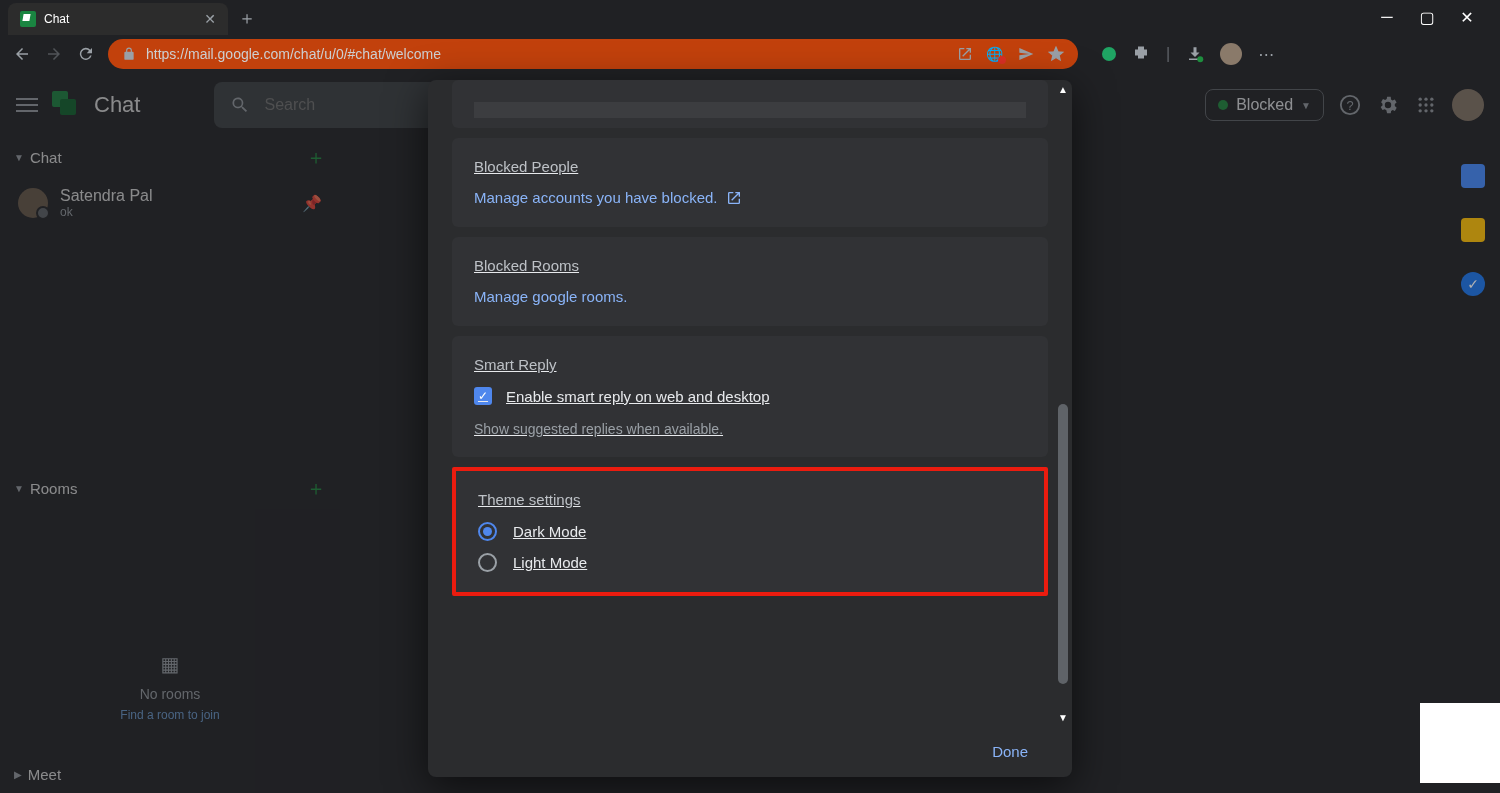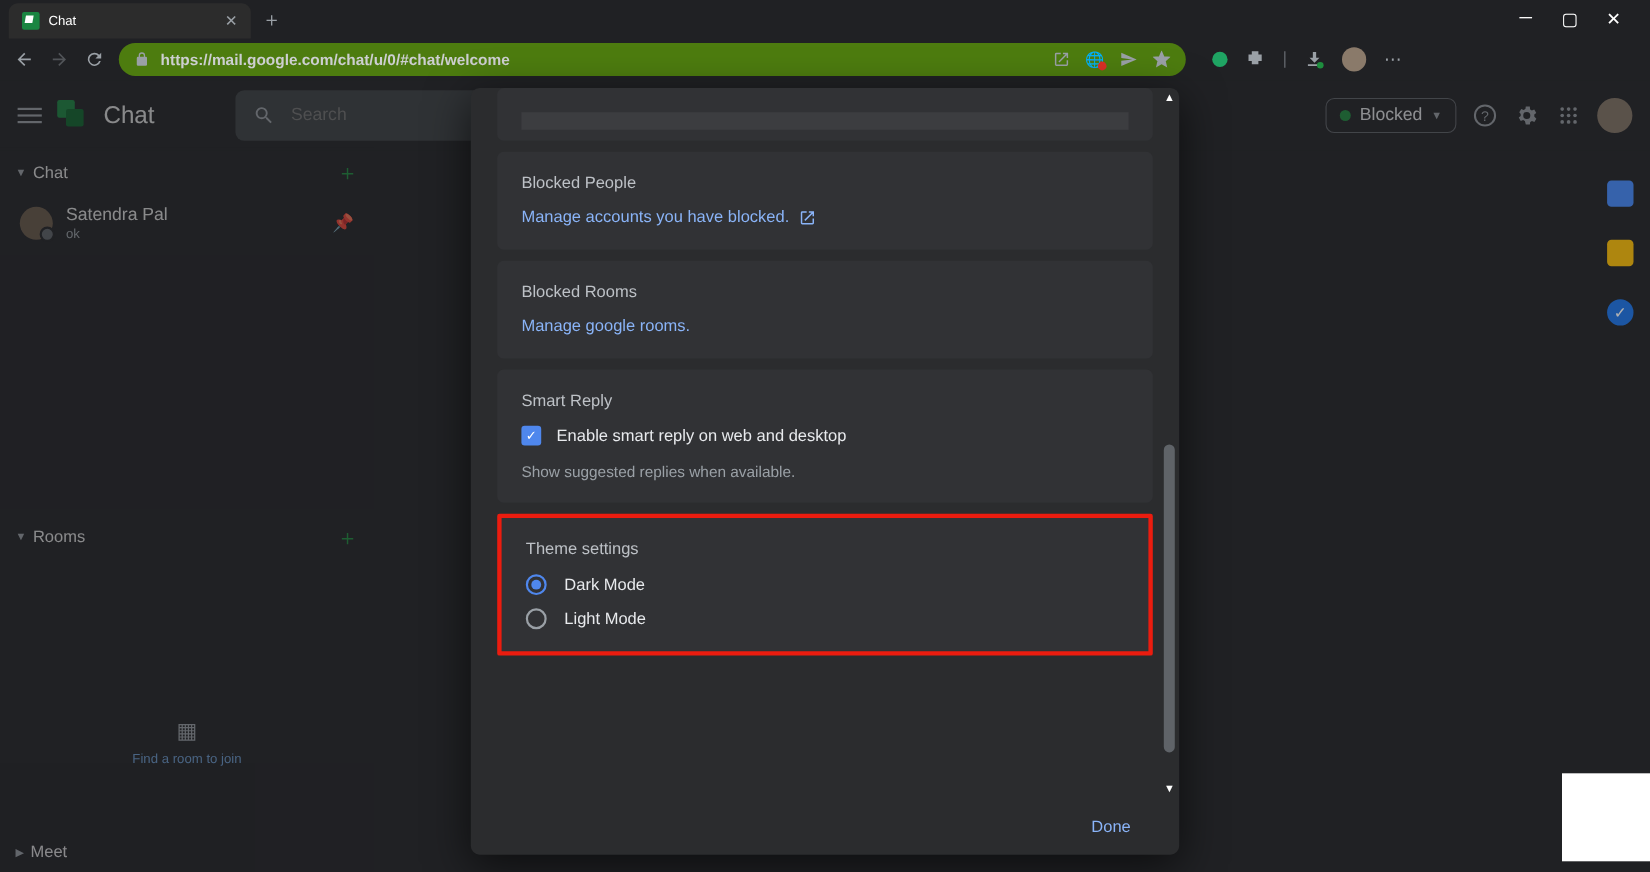--- a/index.html
+++ b/index.html
@@ -12,21 +12,21 @@
   .tab-favicon { width: 16px; height: 16px; background: #1a8541; border-radius: 2px; position: relative; }
   .tab-favicon::after { content: ''; position: absolute; left: 3px; top: 3px; width: 7px; height: 7px; background: #fff; transform: skewX(-10deg); }
   .tab-title { font-size: 12px; color: #fff; flex: 1; }
   .tab-close { color: #9aa0a6; font-size: 14px; cursor: pointer; }
   .new-tab { color: #9aa0a6; margin-left: 10px; font-size: 18px; cursor: pointer; }
   .window-controls { margin-left: auto; display: flex; gap: 20px; padding-right: 15px; color: #fff; }
   .win-btn { width: 20px; text-align: center; cursor: pointer; }
 
   .nav-bar { height: 38px; display: flex; align-items: center; padding: 0 12px; gap: 12px; }
   .nav-btn { color: #9aa0a6; width: 20px; height: 20px; display:flex; align-items:center; justify-content:center; cursor:pointer; }
-  .url-bar { flex: 1; max-width: 970px; background: #4d7c0f; border-radius: 16px; height: 30px; display: flex; align-items: center; padding: 0 14px; gap: 10px; color: #cdcfd1; font-size: 14px; font-weight: bold; }
+  .url-bar { flex: 1; max-width: 970px; background: #c2410c; border-radius: 16px; height: 30px; display: flex; align-items: center; padding: 0 14px; gap: 10px; color: #cdcfd1; font-size: 14px; }
   .url-icons-end { margin-left:auto; display:flex; gap:14px; align-items:center; }
   .toolbar-icons { display: flex; gap: 16px; align-items: center; margin-left: 12px;}
   .green-dot { width: 14px; height: 14px; background: #1fa463; border-radius: 50%; }
   .avatar-small { width: 22px; height: 22px; border-radius: 50%; background: #8a7a6a; }
 
   
   .app-header { height: 64px; display: flex; align-items: center; padding: 0 16px; gap: 14px; background: #202124; opacity: 0.55; }
   .hamburger { width: 22px; display:flex; flex-direction:column; gap:4px; cursor:pointer;}
   .hamburger span { height:2px; background:#9aa0a6; }
   .app-logo { width: 28px; height: 28px; position:relative; }
@@ -59,21 +59,21 @@
   
   .right-rail { position:absolute; right:0; top:134px; width:54px; bottom:0; display:flex; flex-direction:column; align-items:center; gap:30px; padding-top:30px; opacity:0.65;}
   .rail-icon { width:24px; height:24px; border-radius:4px; cursor:pointer;}
   .rail-cal { background:#4285f4;}
   .rail-keep { background:#fbbc04;}
   .rail-tasks { background:#1a73e8; border-radius:50%; display:flex; align-items:center;justify-content:center; color:#fff; font-size:14px;}
 
   
   .dialog { position:absolute; left: 428px; top: 80px; width: 644px; height: 697px; background:#2b2c2e; border-radius: 8px; box-shadow: 0 10px 40px rgba(0,0,0,0.6); display:flex; flex-direction:column;}
   .dialog-body { flex:1; overflow: hidden; padding: 0 24px 0 24px; position:relative;}
-  .card { background:#313235; border-radius:6px; margin-top:10px; padding: 20px 22px; }
+  .card { background:#313235; border-radius:6px; margin-top:10px; padding: 20px 22px; text-decoration: underline; }
   .card:first-child { margin-top:20px; }
   .card-top-strip { height: 48px; background:#313235; border-radius:6px; margin-top:0px; padding:10px 22px; display:flex; align-items:flex-end;}
   .strip-inner { height:16px; width:100%; background:#3c3d40; }
   .card h4 { font-size:15px; font-weight:500; color:#bdc1c6; margin-bottom:14px; }
   .link { color:#8ab4f8; font-size:15px; cursor:pointer; display:inline-flex; align-items:center; gap:8px; }
   .check-row { display:flex; align-items:center; gap:14px; margin-bottom: 16px;}
   .checkbox { width:18px; height:18px; border-radius:3px; background:#4f87ed; display:flex; align-items:center; justify-content:center; color:#fff; font-size:12px; cursor:pointer;}
   .check-label { font-size:15px; color:#e8eaed;}
   .muted { font-size:14px; color:#9aa0a6; }
   .radio-row { display:flex; align-items:center; gap:16px; margin-top:12px; cursor:pointer;}
@@ -229,20 +229,21 @@
 
   <div style="height:240px;"></div>
 
   <div class="sb-section-head">
     <span class="chev">▼</span>
     <span>Rooms</span>
     <span class="sb-add">＋</span>
   </div>
   <div class="rooms-empty">
     <div class="grid-icn">▦</div>
+    <div class="no">No rooms</div>
     <div class="find">Find a room to join</div>
   </div>
 
   <div class="sb-section-head meet-head">
     <span class="chev">▶</span>
     <span>Meet</span>
   </div>
 </div>
 
 <div class="right-rail">

